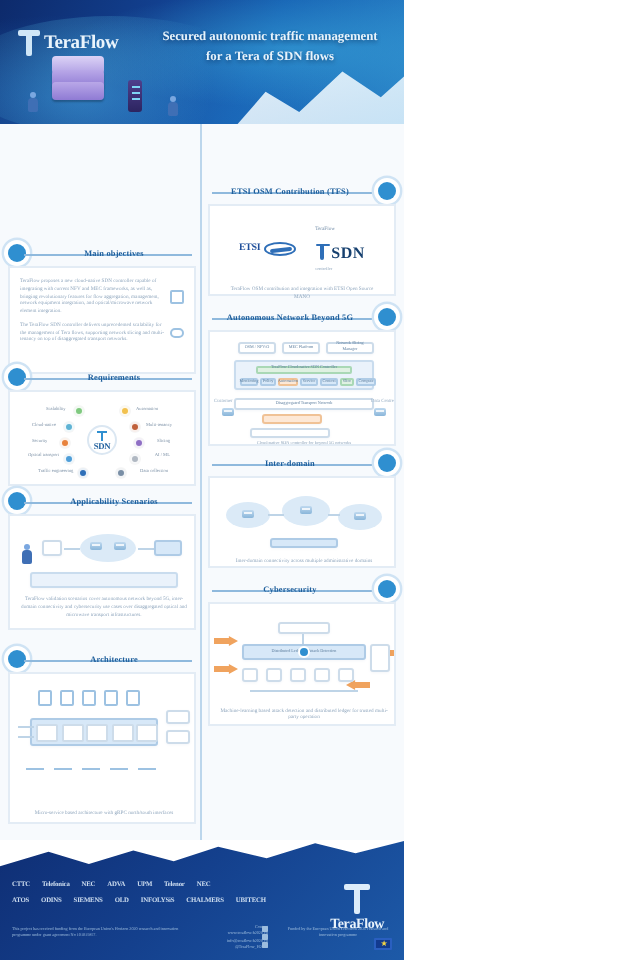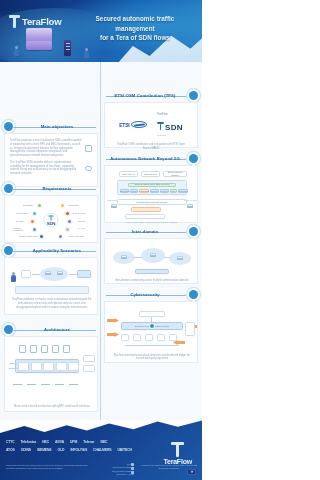--- a/index.html
+++ b/index.html
@@ -2,21 +2,21 @@
 <html><head>
 <meta charset="utf-8">
 <style>
   * { margin:0; padding:0; box-sizing:border-box; }
   html,body { width:202px; height:480px; overflow:hidden; }
   body {
     font-family:"Liberation Sans", sans-serif;
     background:#ffffff;
     position:relative;
   }
-  .poster { position:relative; width:202px; height:480px; overflow:hidden; background:#701a75; }
+  .poster { position:relative; width:202px; height:480px; overflow:hidden; background:#701a75;font-family:Liberation Serif, serif; }
 
   
   .header {
     position:absolute; left:0; top:0; width:202px; height:62px;
     background:
       radial-gradient(ellipse at 72% 40%, rgba(60,170,220,.55) 0%, rgba(60,170,220,0) 55%),
       radial-gradient(ellipse at 20% 80%, rgba(40,120,200,.5) 0%, rgba(40,120,200,0) 60%),
       linear-gradient(115deg,#0d2a6b 0%, #12408f 35%, #1763b4 62%, #2b86c9 100%);
     overflow:hidden;
   }

